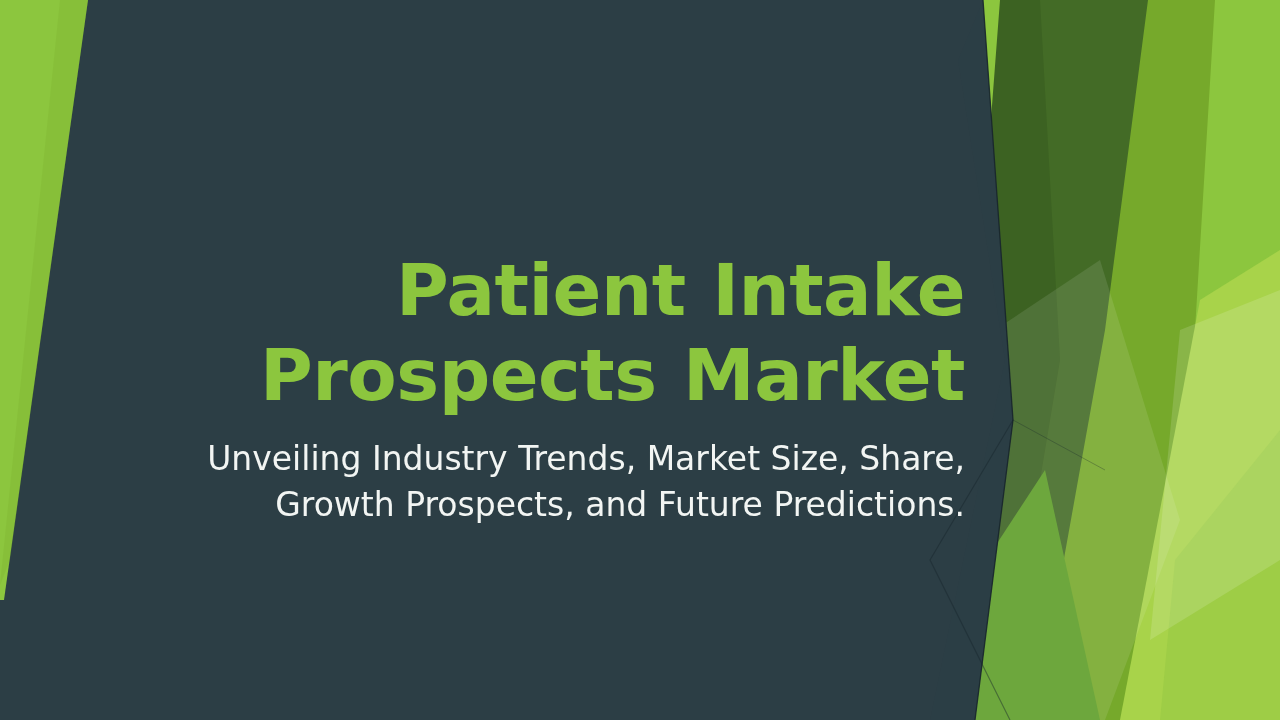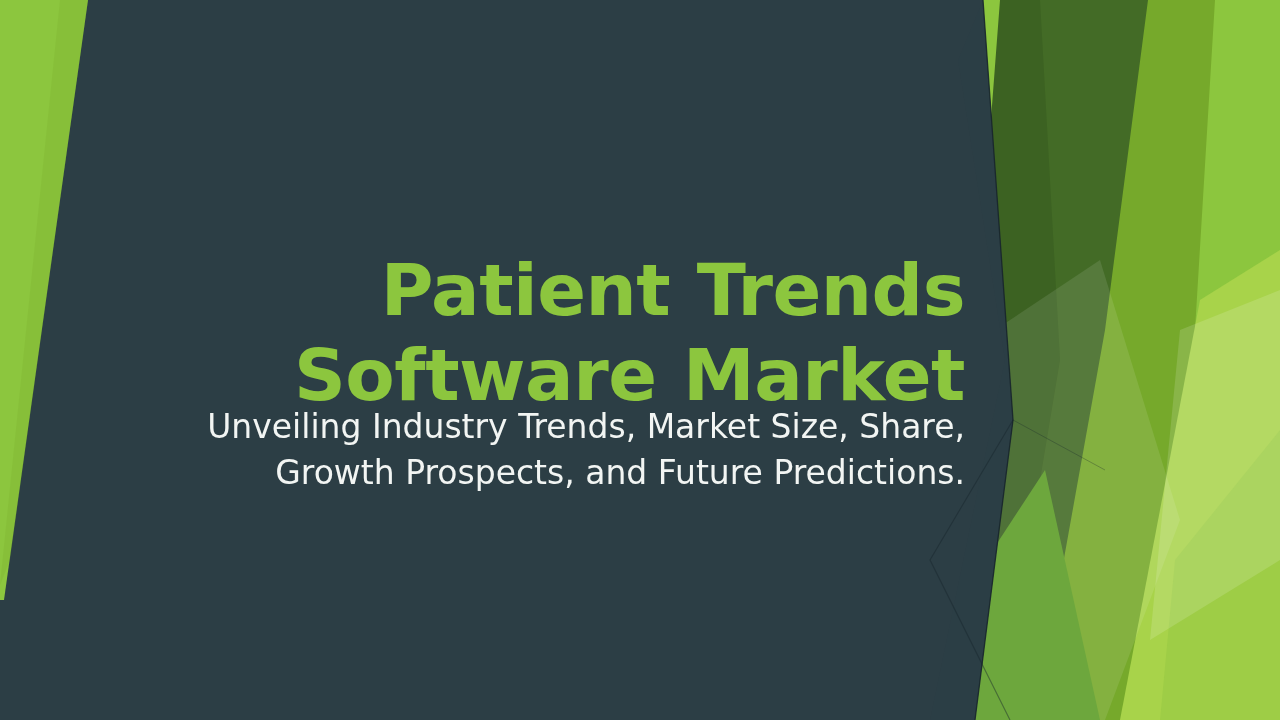--- a/index.html
+++ b/index.html
@@ -43,21 +43,21 @@
     line-height: 1.18;
     font-weight: 700;
     letter-spacing: -0.5px;
     color: #8cc63e;
     font-family: "DejaVu Sans", "Liberation Sans", sans-serif;
     word-spacing: 2px;
   }
   #subtitle-block {
     position: absolute;
     left: 160px;
-    top: 404px;
+    top: 436px;
     width: 805px;
     text-align: right;
   }
   #slide-subtitle {
     margin: 0;
     font-size: 33px;
     line-height: 1.38;
     font-weight: 400;
     color: #f2f5f3;
     font-family: "DejaVu Sans", "Liberation Sans", sans-serif;
@@ -101,21 +101,21 @@
     <polyline points="1013,420 1105,470" fill="none" stroke="#16232a" stroke-width="1" stroke-opacity="0.30"></polyline>
 
     <polygon points="0,0 88,0 4,600 0,600" fill="#8cc63e"></polygon>
     <polygon points="60,0 88,0 10,560 0,585" fill="#76a92b" fill-opacity="0.22"></polygon>
 
   </svg>
 
   <div class="text-layer">
 
     <div id="title-block">
-      <h1 id="slide-title">Patient Trends Software Market</h1>
+      <h1 id="slide-title">Patient Intake Prospects Market</h1>
     </div>
 
     <div id="subtitle-block">
       <p id="slide-subtitle">Unveiling Industry Trends, Market Size, Share, Growth Prospects, and Future Predictions.</p>
     </div>
 
   </div>
 
 </div>
 

